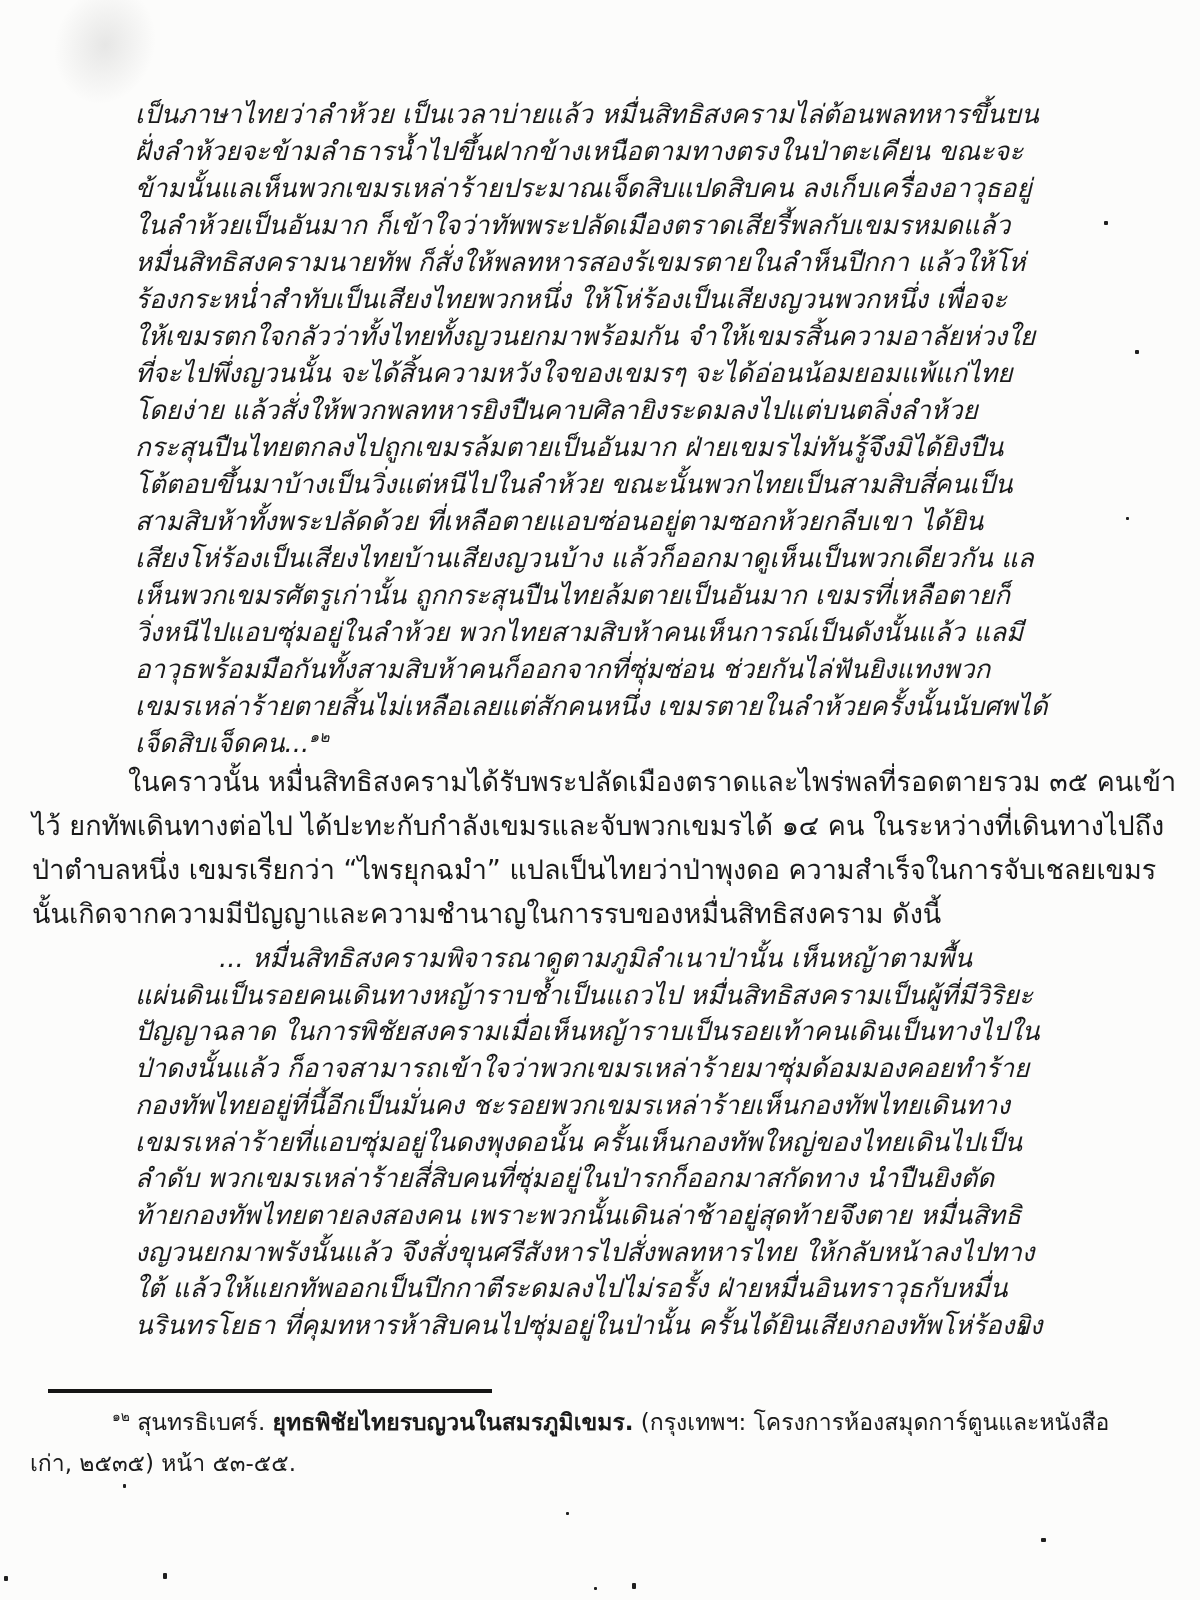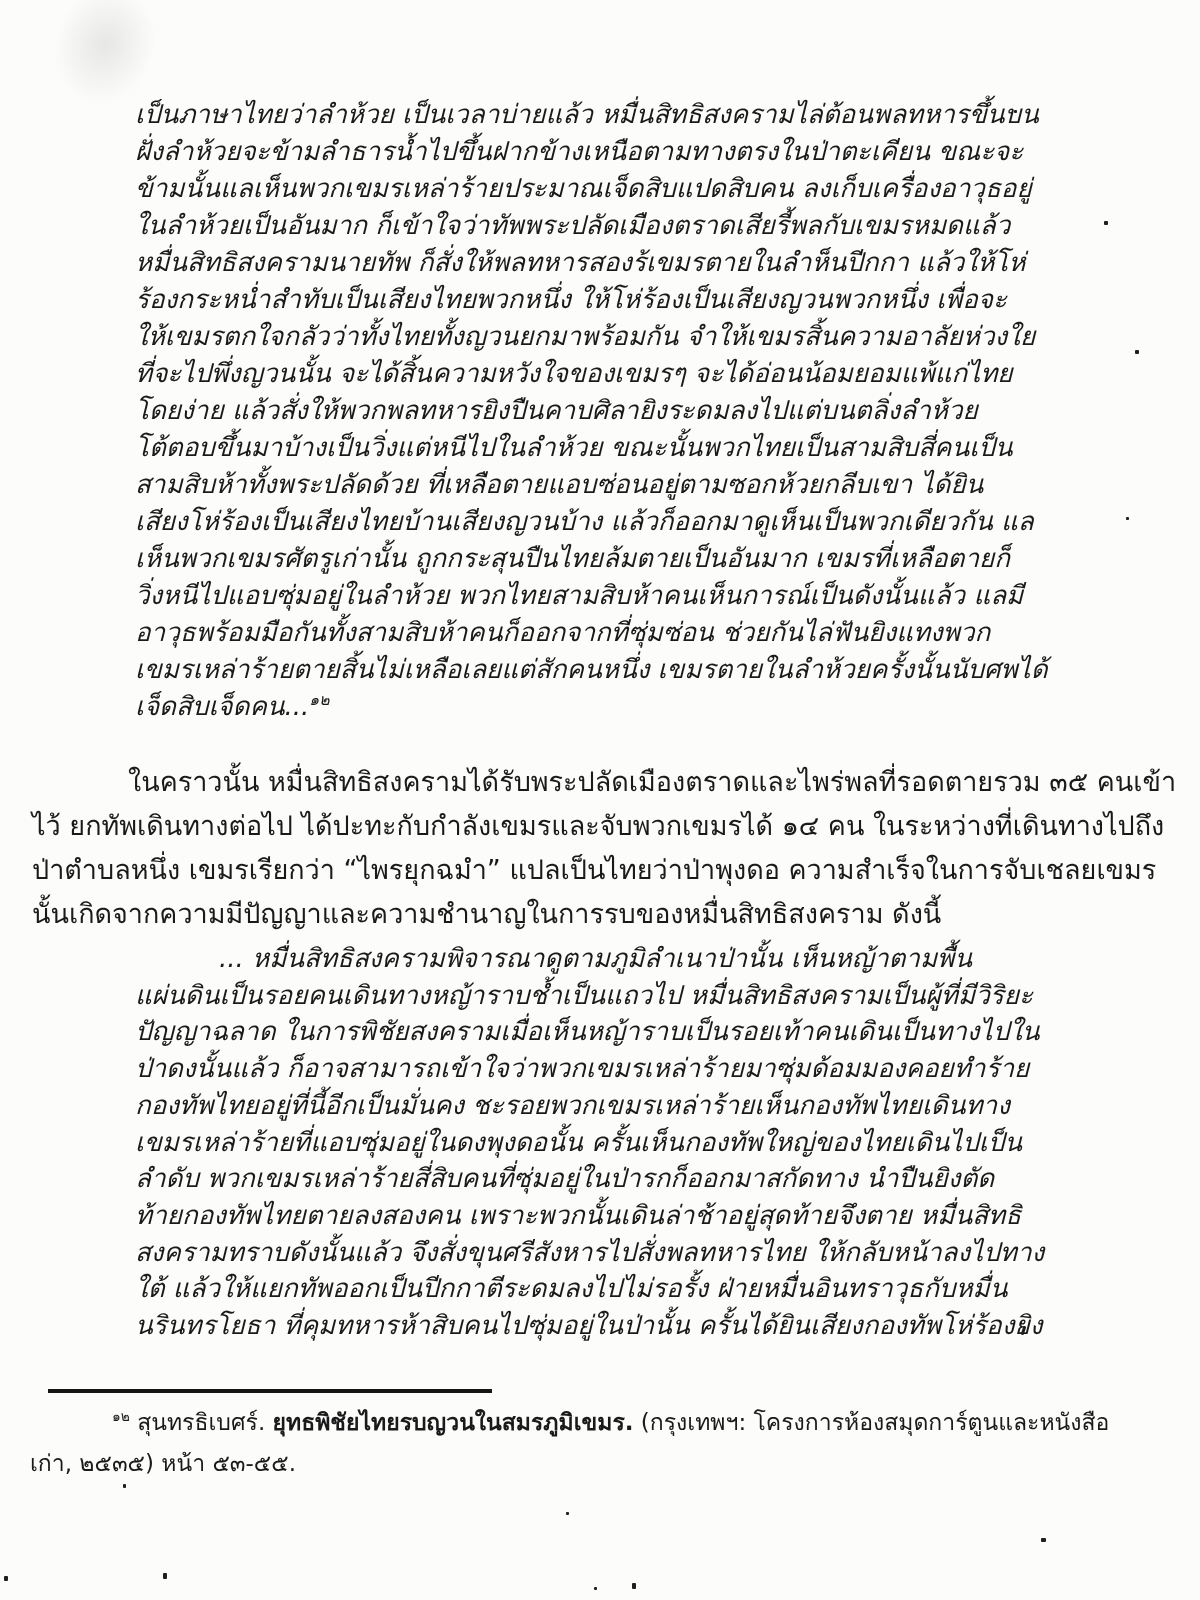--- a/index.html
+++ b/index.html
@@ -54,20 +54,21 @@
   <div class="q1">
     <div class="ln">เป็นภาษาไทยว่าลำห้วย เป็นเวลาบ่ายแล้ว หมื่นสิทธิสงครามไล่ต้อนพลทหารขึ้นบน</div>
     <div class="ln">ฝั่งลำห้วยจะข้ามลำธารน้ำไปขึ้นฝากข้างเหนือตามทางตรงในป่าตะเคียน ขณะจะ</div>
     <div class="ln">ข้ามนั้นแลเห็นพวกเขมรเหล่าร้ายประมาณเจ็ดสิบแปดสิบคน ลงเก็บเครื่องอาวุธอยู่</div>
     <div class="ln">ในลำห้วยเป็นอันมาก ก็เข้าใจว่าทัพพระปลัดเมืองตราดเสียรี้พลกับเขมรหมดแล้ว</div>
     <div class="ln">หมื่นสิทธิสงครามนายทัพ ก็สั่งให้พลทหารสองร้เขมรตายในลำห็นปีกกา แล้วให้โห่</div>
     <div class="ln">ร้องกระหน่ำสำทับเป็นเสียงไทยพวกหนึ่ง ให้โห่ร้องเป็นเสียงญวนพวกหนึ่ง เพื่อจะ</div>
     <div class="ln">ให้เขมรตกใจกลัวว่าทั้งไทยทั้งญวนยกมาพร้อมกัน จำให้เขมรสิ้นความอาลัยห่วงใย</div>
     <div class="ln">ที่จะไปพึ่งญวนนั้น จะได้สิ้นความหวังใจของเขมรๆ จะได้อ่อนน้อมยอมแพ้แก่ไทย</div>
     <div class="ln">โดยง่าย แล้วสั่งให้พวกพลทหารยิงปืนคาบศิลายิงระดมลงไปแต่บนตลิ่งลำห้วย</div>
+    <div class="ln">กระสุนปืนไทยตกลงไปถูกเขมรล้มตายเป็นอันมาก ฝ่ายเขมรไม่ทันรู้จึงมิได้ยิงปืน</div>
     <div class="ln">โต้ตอบขึ้นมาบ้างเป็นวิ่งแต่หนีไปในลำห้วย ขณะนั้นพวกไทยเป็นสามสิบสี่คนเป็น</div>
     <div class="ln">สามสิบห้าทั้งพระปลัดด้วย ที่เหลือตายแอบซ่อนอยู่ตามซอกห้วยกลีบเขา ได้ยิน</div>
     <div class="ln">เสียงโห่ร้องเป็นเสียงไทยบ้านเสียงญวนบ้าง แล้วก็ออกมาดูเห็นเป็นพวกเดียวกัน แล</div>
     <div class="ln">เห็นพวกเขมรศัตรูเก่านั้น ถูกกระสุนปืนไทยล้มตายเป็นอันมาก เขมรที่เหลือตายก็</div>
     <div class="ln">วิ่งหนีไปแอบซุ่มอยู่ในลำห้วย พวกไทยสามสิบห้าคนเห็นการณ์เป็นดังนั้นแล้ว แลมี</div>
     <div class="ln">อาวุธพร้อมมือกันทั้งสามสิบห้าคนก็ออกจากที่ซุ่มซ่อน ช่วยกันไล่ฟันยิงแทงพวก</div>
     <div class="ln">เขมรเหล่าร้ายตายสิ้นไม่เหลือเลยแต่สักคนหนึ่ง เขมรตายในลำห้วยครั้งนั้นนับศพได้</div>
     <div class="ln">
       <span>เจ็ดสิบเจ็ดคน...</span><sup>๑๒</sup>
     </div>
@@ -82,21 +83,21 @@
 
   <div class="q2">
     <div class="ln indent">... หมื่นสิทธิสงครามพิจารณาดูตามภูมิลำเนาป่านั้น เห็นหญ้าตามพื้น</div>
     <div class="ln">แผ่นดินเป็นรอยคนเดินทางหญ้าราบช้ำเป็นแถวไป หมื่นสิทธิสงครามเป็นผู้ที่มีวิริยะ</div>
     <div class="ln">ปัญญาฉลาด ในการพิชัยสงครามเมื่อเห็นหญ้าราบเป็นรอยเท้าคนเดินเป็นทางไปใน</div>
     <div class="ln">ป่าดงนั้นแล้ว ก็อาจสามารถเข้าใจว่าพวกเขมรเหล่าร้ายมาซุ่มด้อมมองคอยทำร้าย</div>
     <div class="ln">กองทัพไทยอยู่ที่นี้อีกเป็นมั่นคง ชะรอยพวกเขมรเหล่าร้ายเห็นกองทัพไทยเดินทาง</div>
     <div class="ln">เขมรเหล่าร้ายที่แอบซุ่มอยู่ในดงพุงดอนั้น ครั้นเห็นกองทัพใหญ่ของไทยเดินไปเป็น</div>
     <div class="ln">ลำดับ พวกเขมรเหล่าร้ายสี่สิบคนที่ซุ่มอยู่ในป่ารกก็ออกมาสกัดทาง นำปืนยิงตัด</div>
     <div class="ln">ท้ายกองทัพไทยตายลงสองคน เพราะพวกนั้นเดินล่าช้าอยู่สุดท้ายจึงตาย หมื่นสิทธิ</div>
-    <div class="ln">สงครามทราบดังนั้นแล้ว จึงสั่งขุนศรีสังหารไปสั่งพลทหารไทย ให้กลับหน้าลงไปทาง</div>
+    <div class="ln">งญวนยกมาพรังนั้นแล้ว จึงสั่งขุนศรีสังหารไปสั่งพลทหารไทย ให้กลับหน้าลงไปทาง</div>
     <div class="ln">ใต้ แล้วให้แยกทัพออกเป็นปีกกาตีระดมลงไปไม่รอรั้ง ฝ่ายหมื่นอินทราวุธกับหมื่น</div>
     <div class="ln">นรินทรโยธา ที่คุมทหารห้าสิบคนไปซุ่มอยู่ในป่านั้น ครั้นได้ยินเสียงกองทัพโห่ร้องยิง</div>
   </div>
 
   <div class="fnrule"></div>
 
   <div class="footnote">
     <div class="ln fn1">
       <sup>๑๒</sup>
       <span>สุนทรธิเบศร์. </span><span class="b">ยุทธพิชัยไทยรบญวนในสมรภูมิเขมร.</span><span> (กรุงเทพฯ: โครงการห้องสมุดการ์ตูนและหนังสือ</span>

